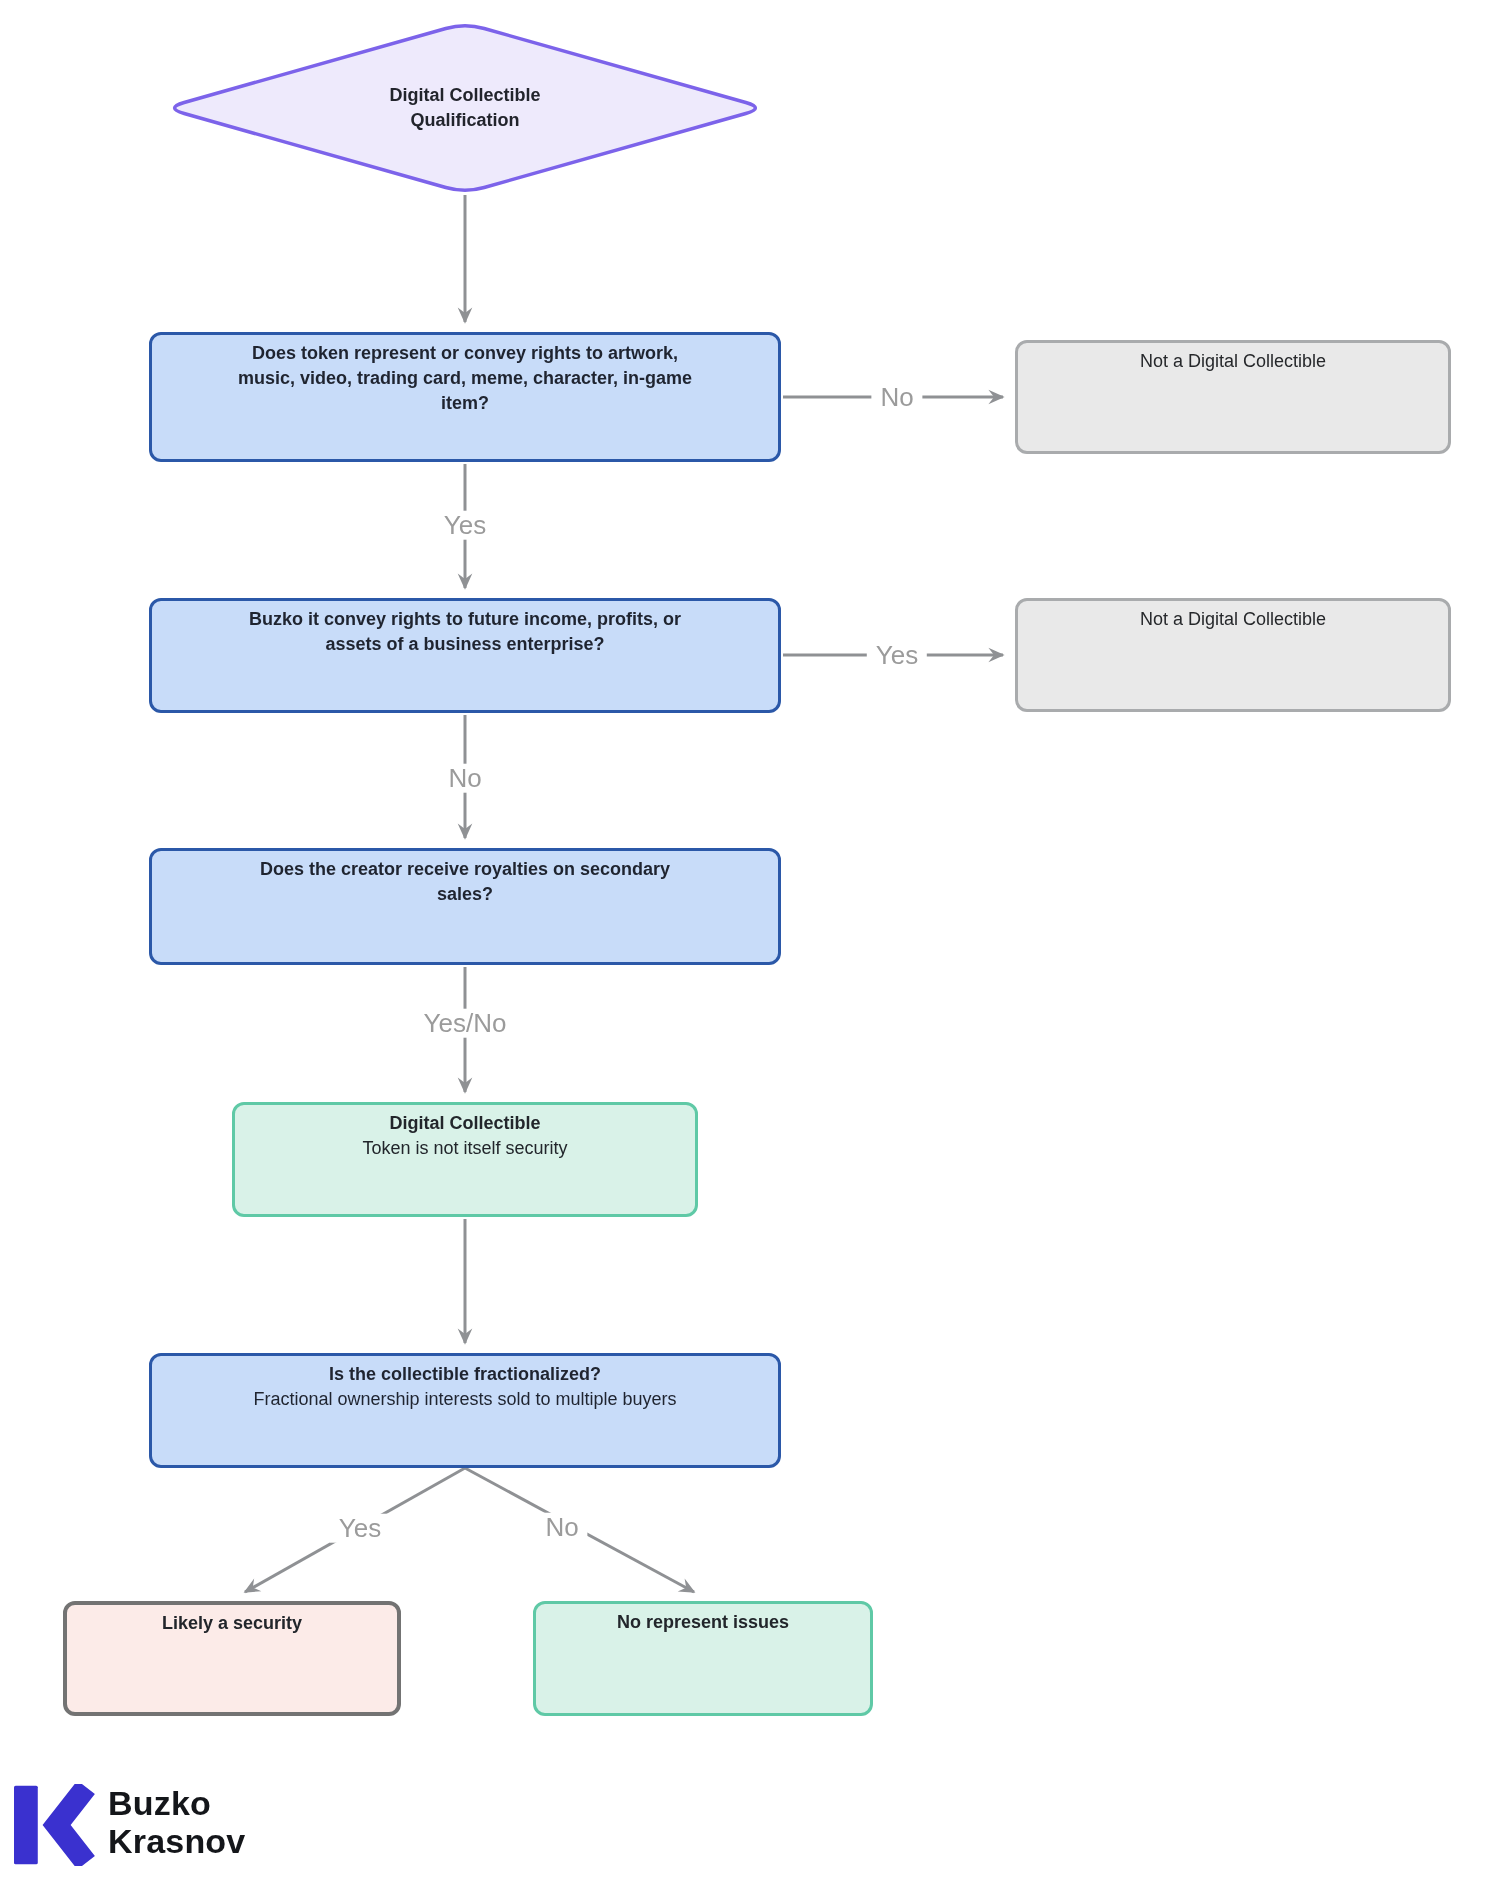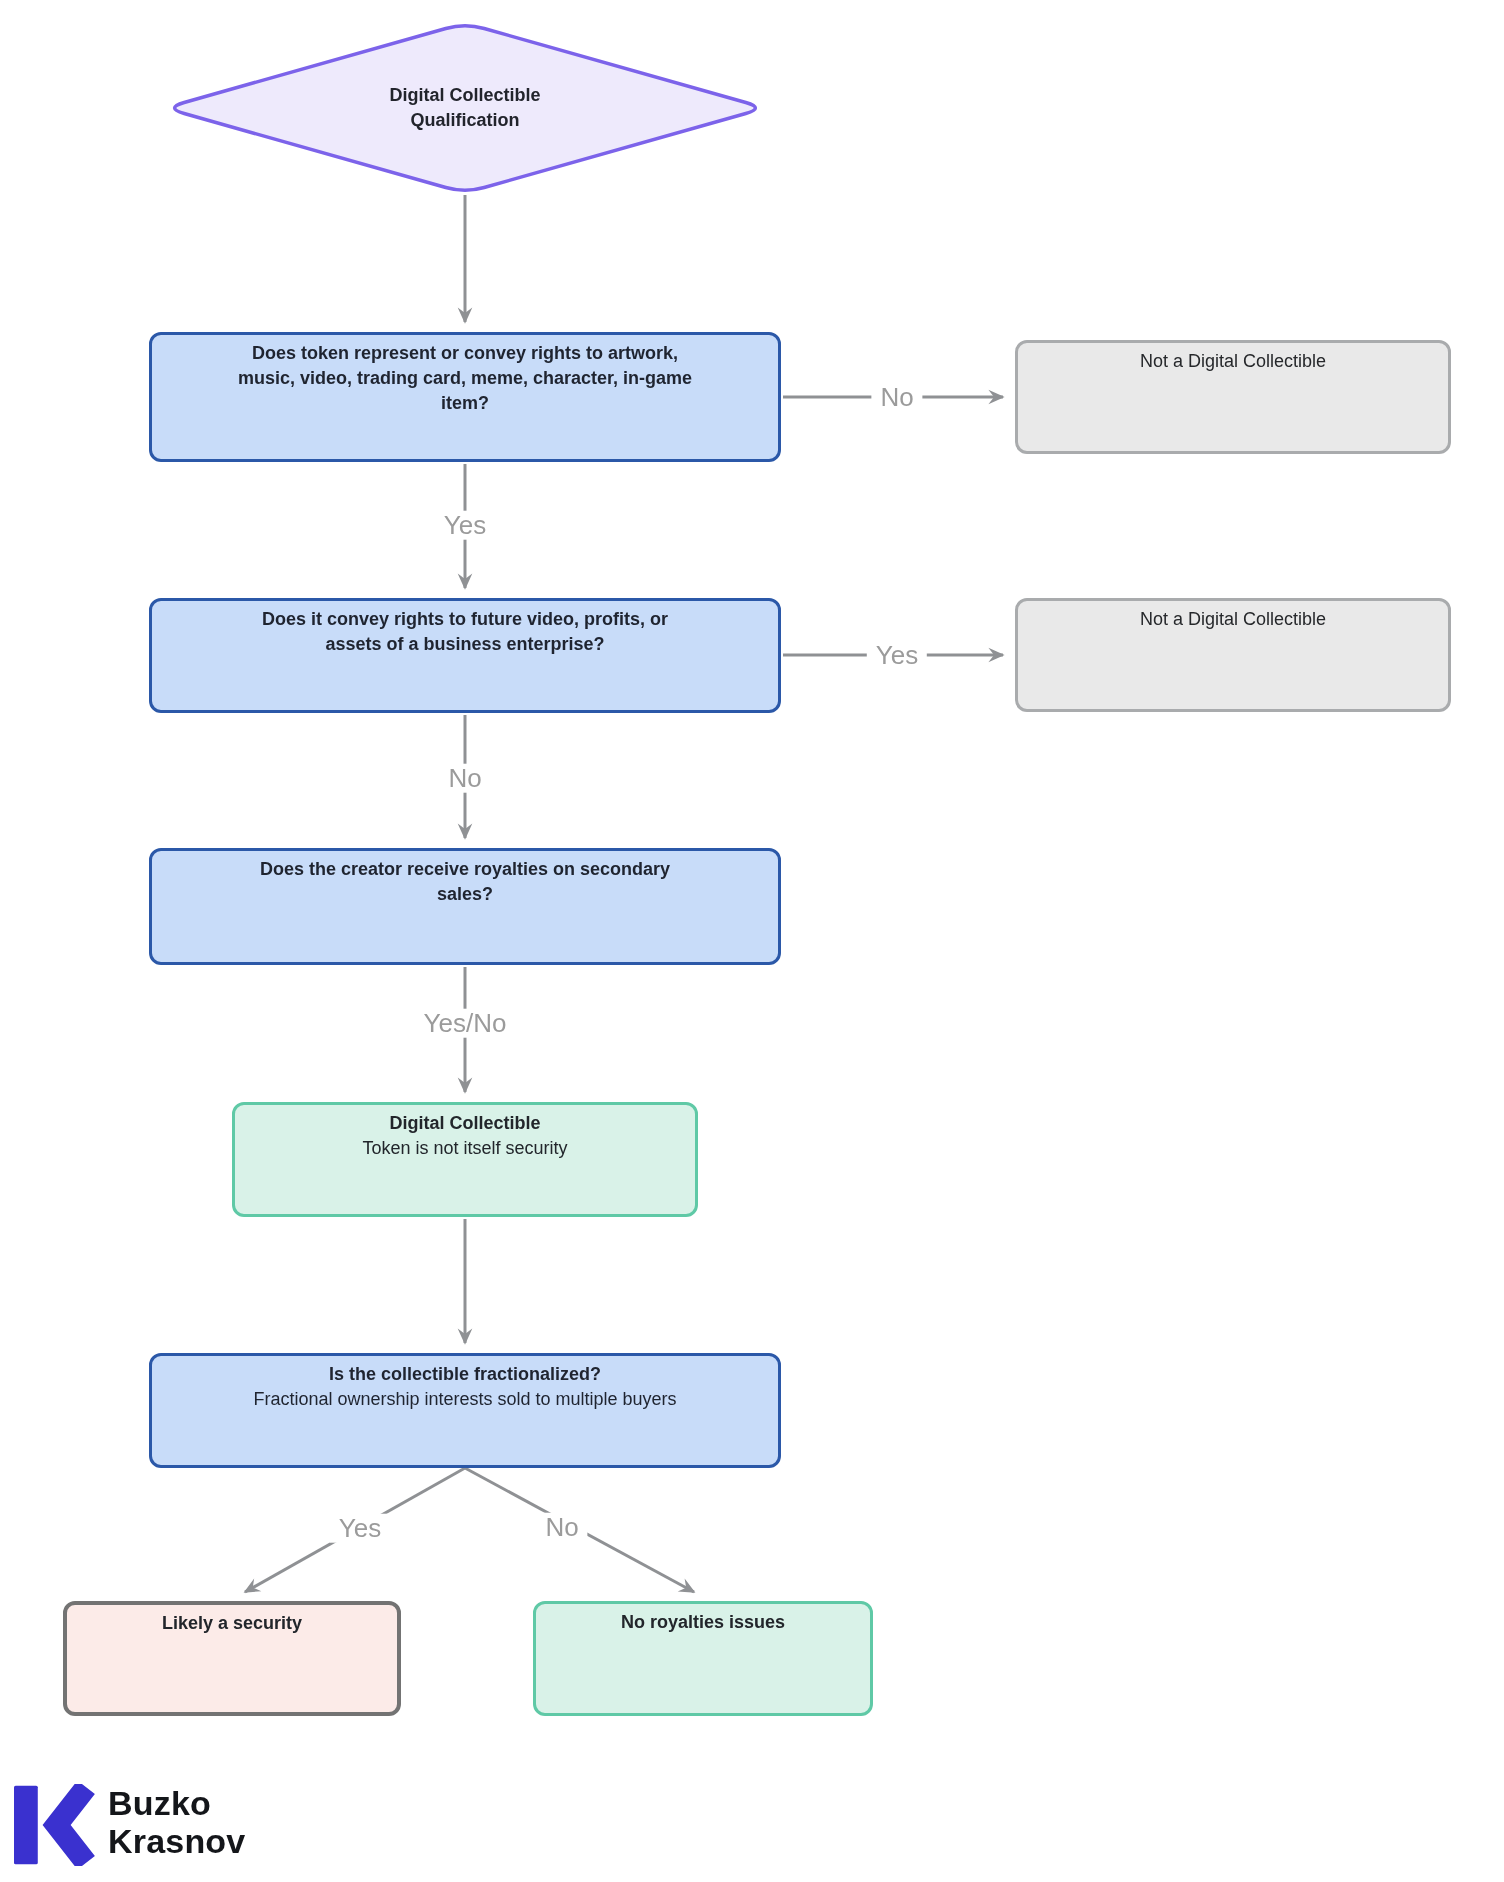--- a/index.html
+++ b/index.html
@@ -109,21 +109,21 @@
     <div class="node-text">Does token represent or convey rights to artwork,
 music, video, trading card, meme, character, in-game
 item?</div>
   </div>
 
   <div class="node gray" style="left:1015px;top:340px;width:436px;height:114px;">
     <div class="node-text">Not a Digital Collectible</div>
   </div>
 
   <div class="node q" style="left:149px;top:598px;width:632px;height:115px;">
-    <div class="node-text">Does it convey rights to future video, profits, or
+    <div class="node-text">Buzko it convey rights to future income, profits, or
 assets of a business enterprise?</div>
   </div>
 
   <div class="node gray" style="left:1015px;top:598px;width:436px;height:114px;">
     <div class="node-text">Not a Digital Collectible</div>
   </div>
 
   <div class="node q" style="left:149px;top:848px;width:632px;height:117px;">
     <div class="node-text">Does the creator receive royalties on secondary
 sales?</div>
@@ -137,21 +137,21 @@
   <div class="node q" style="left:149px;top:1353px;width:632px;height:115px;">
     <div class="title-line">Is the collectible fractionalized?</div>
     <div class="sub-line">Fractional ownership interests sold to multiple buyers</div>
   </div>
 
   <div class="node red" style="left:63px;top:1601px;width:338px;height:115px;">
     <div class="node-text">Likely a security</div>
   </div>
 
   <div class="node green" style="left:533px;top:1601px;width:340px;height:115px;font-weight:bold;">
-    <div class="node-text">No royalties issues</div>
+    <div class="node-text">No represent issues</div>
   </div>
 
   <span class="edge-label" style="left:897px;top:397px;">No</span>
   <span class="edge-label" style="left:465px;top:525px;">Yes</span>
   <span class="edge-label" style="left:897px;top:655px;">Yes</span>
   <span class="edge-label" style="left:465px;top:778px;">No</span>
   <span class="edge-label" style="left:465px;top:1023px;">Yes/No</span>
   <span class="edge-label" style="left:360px;top:1528px;">Yes</span>
   <span class="edge-label" style="left:562px;top:1527px;">No</span>
 

